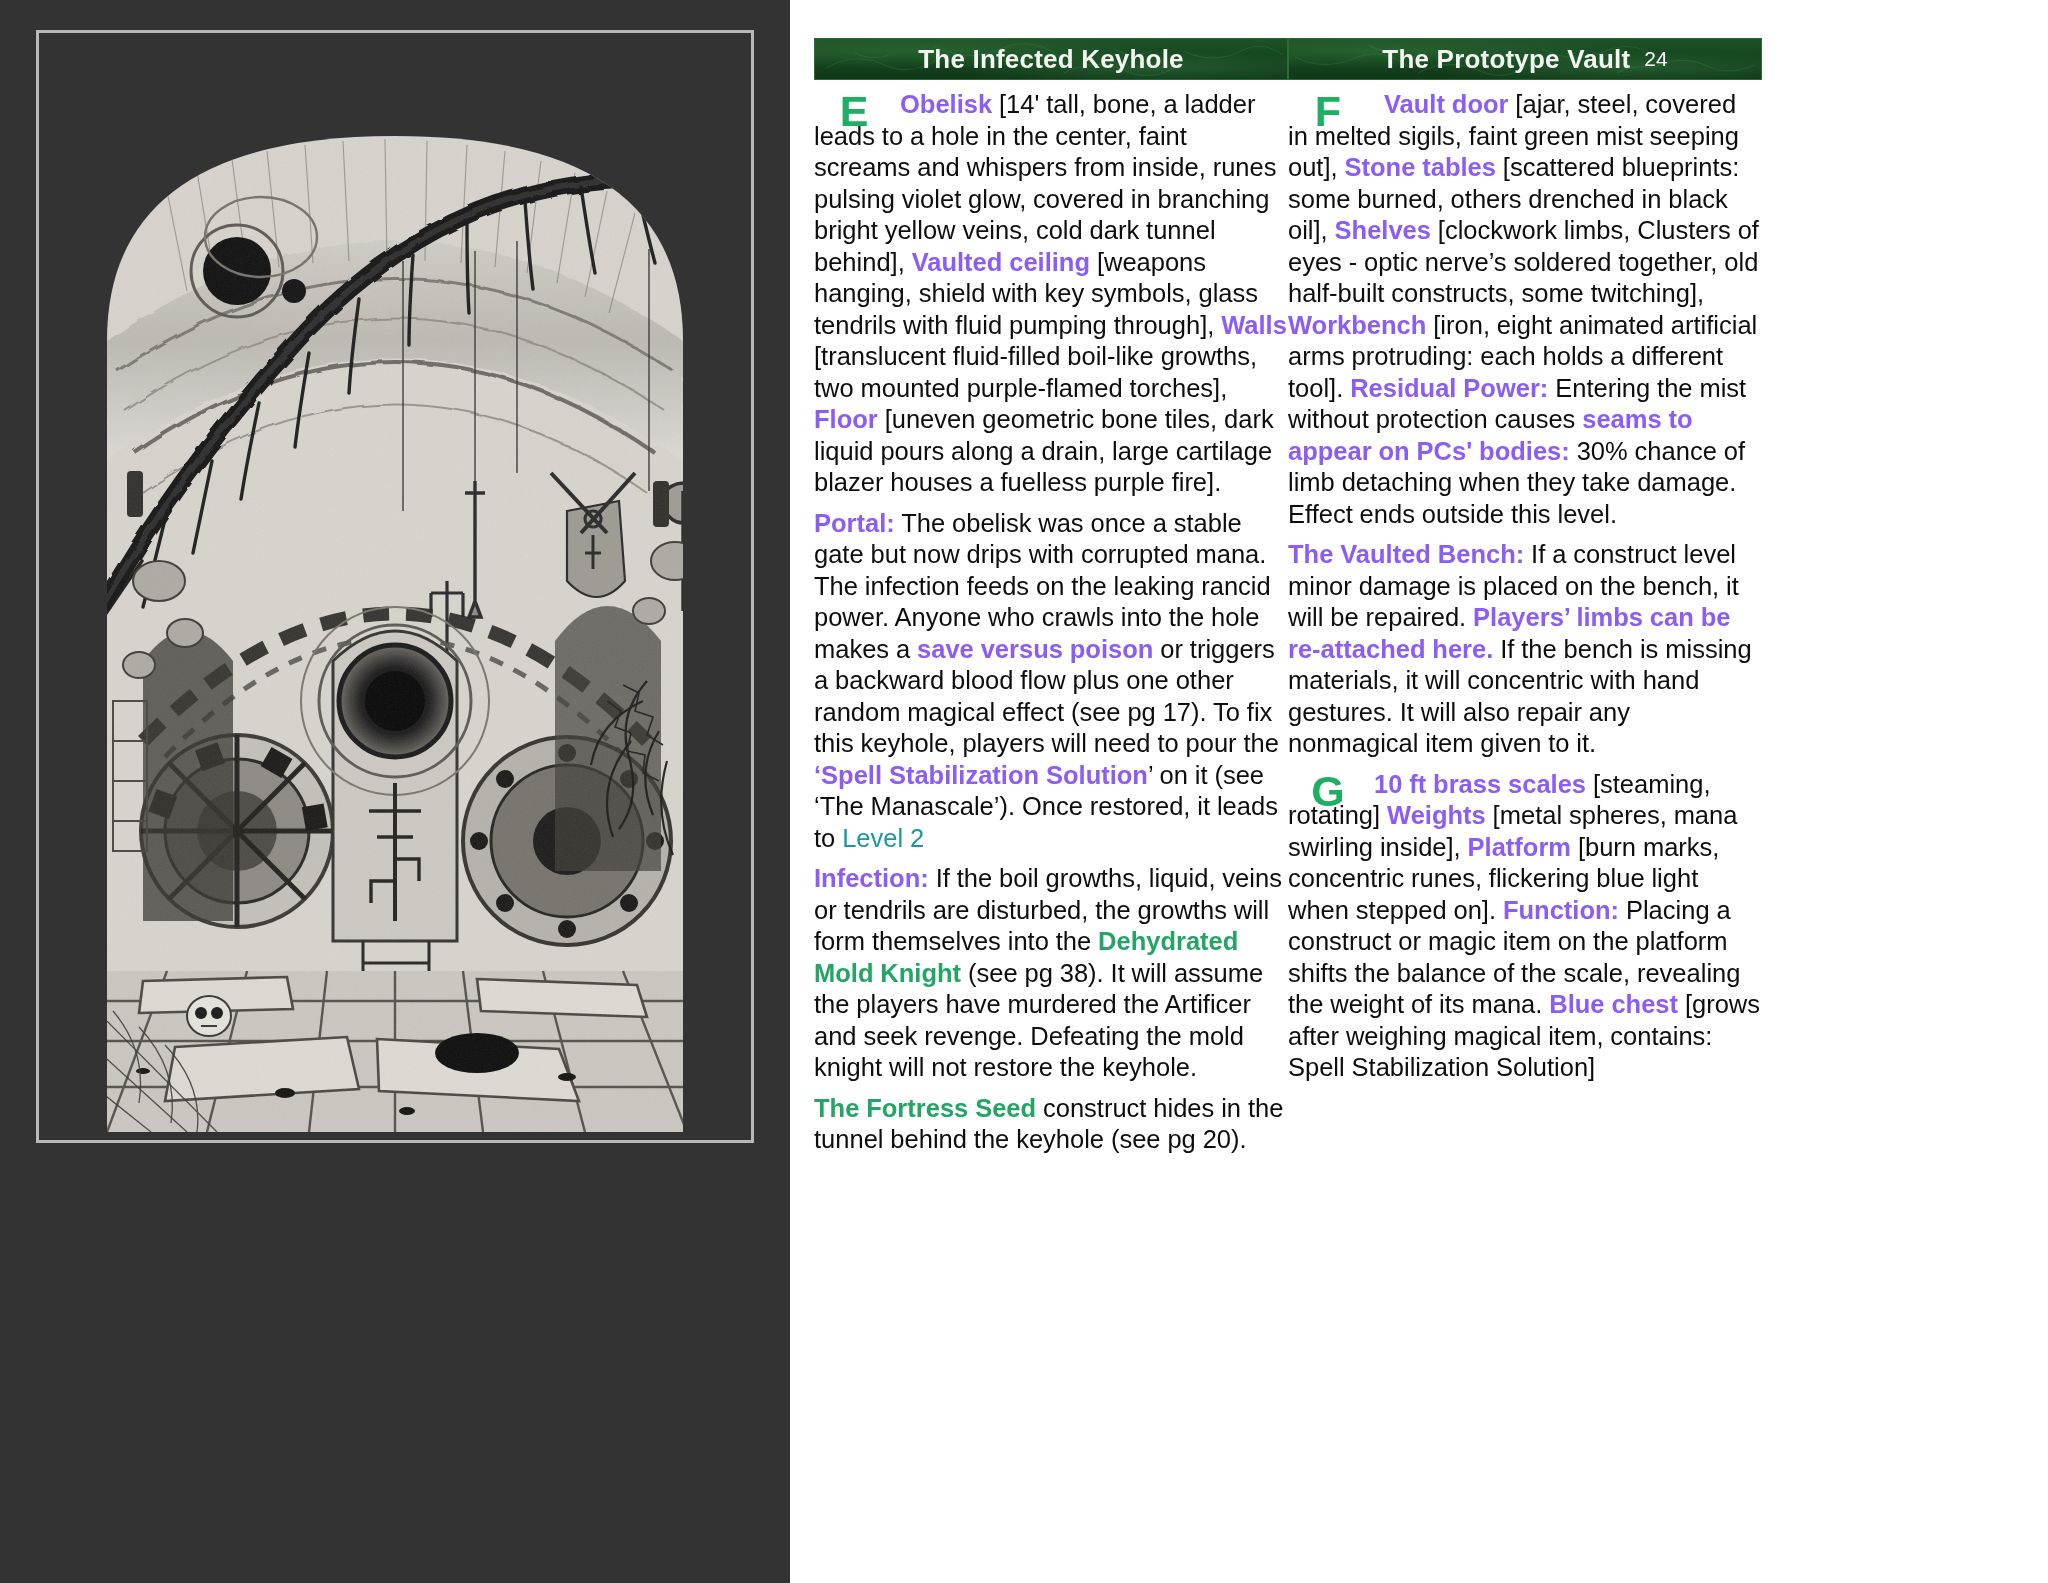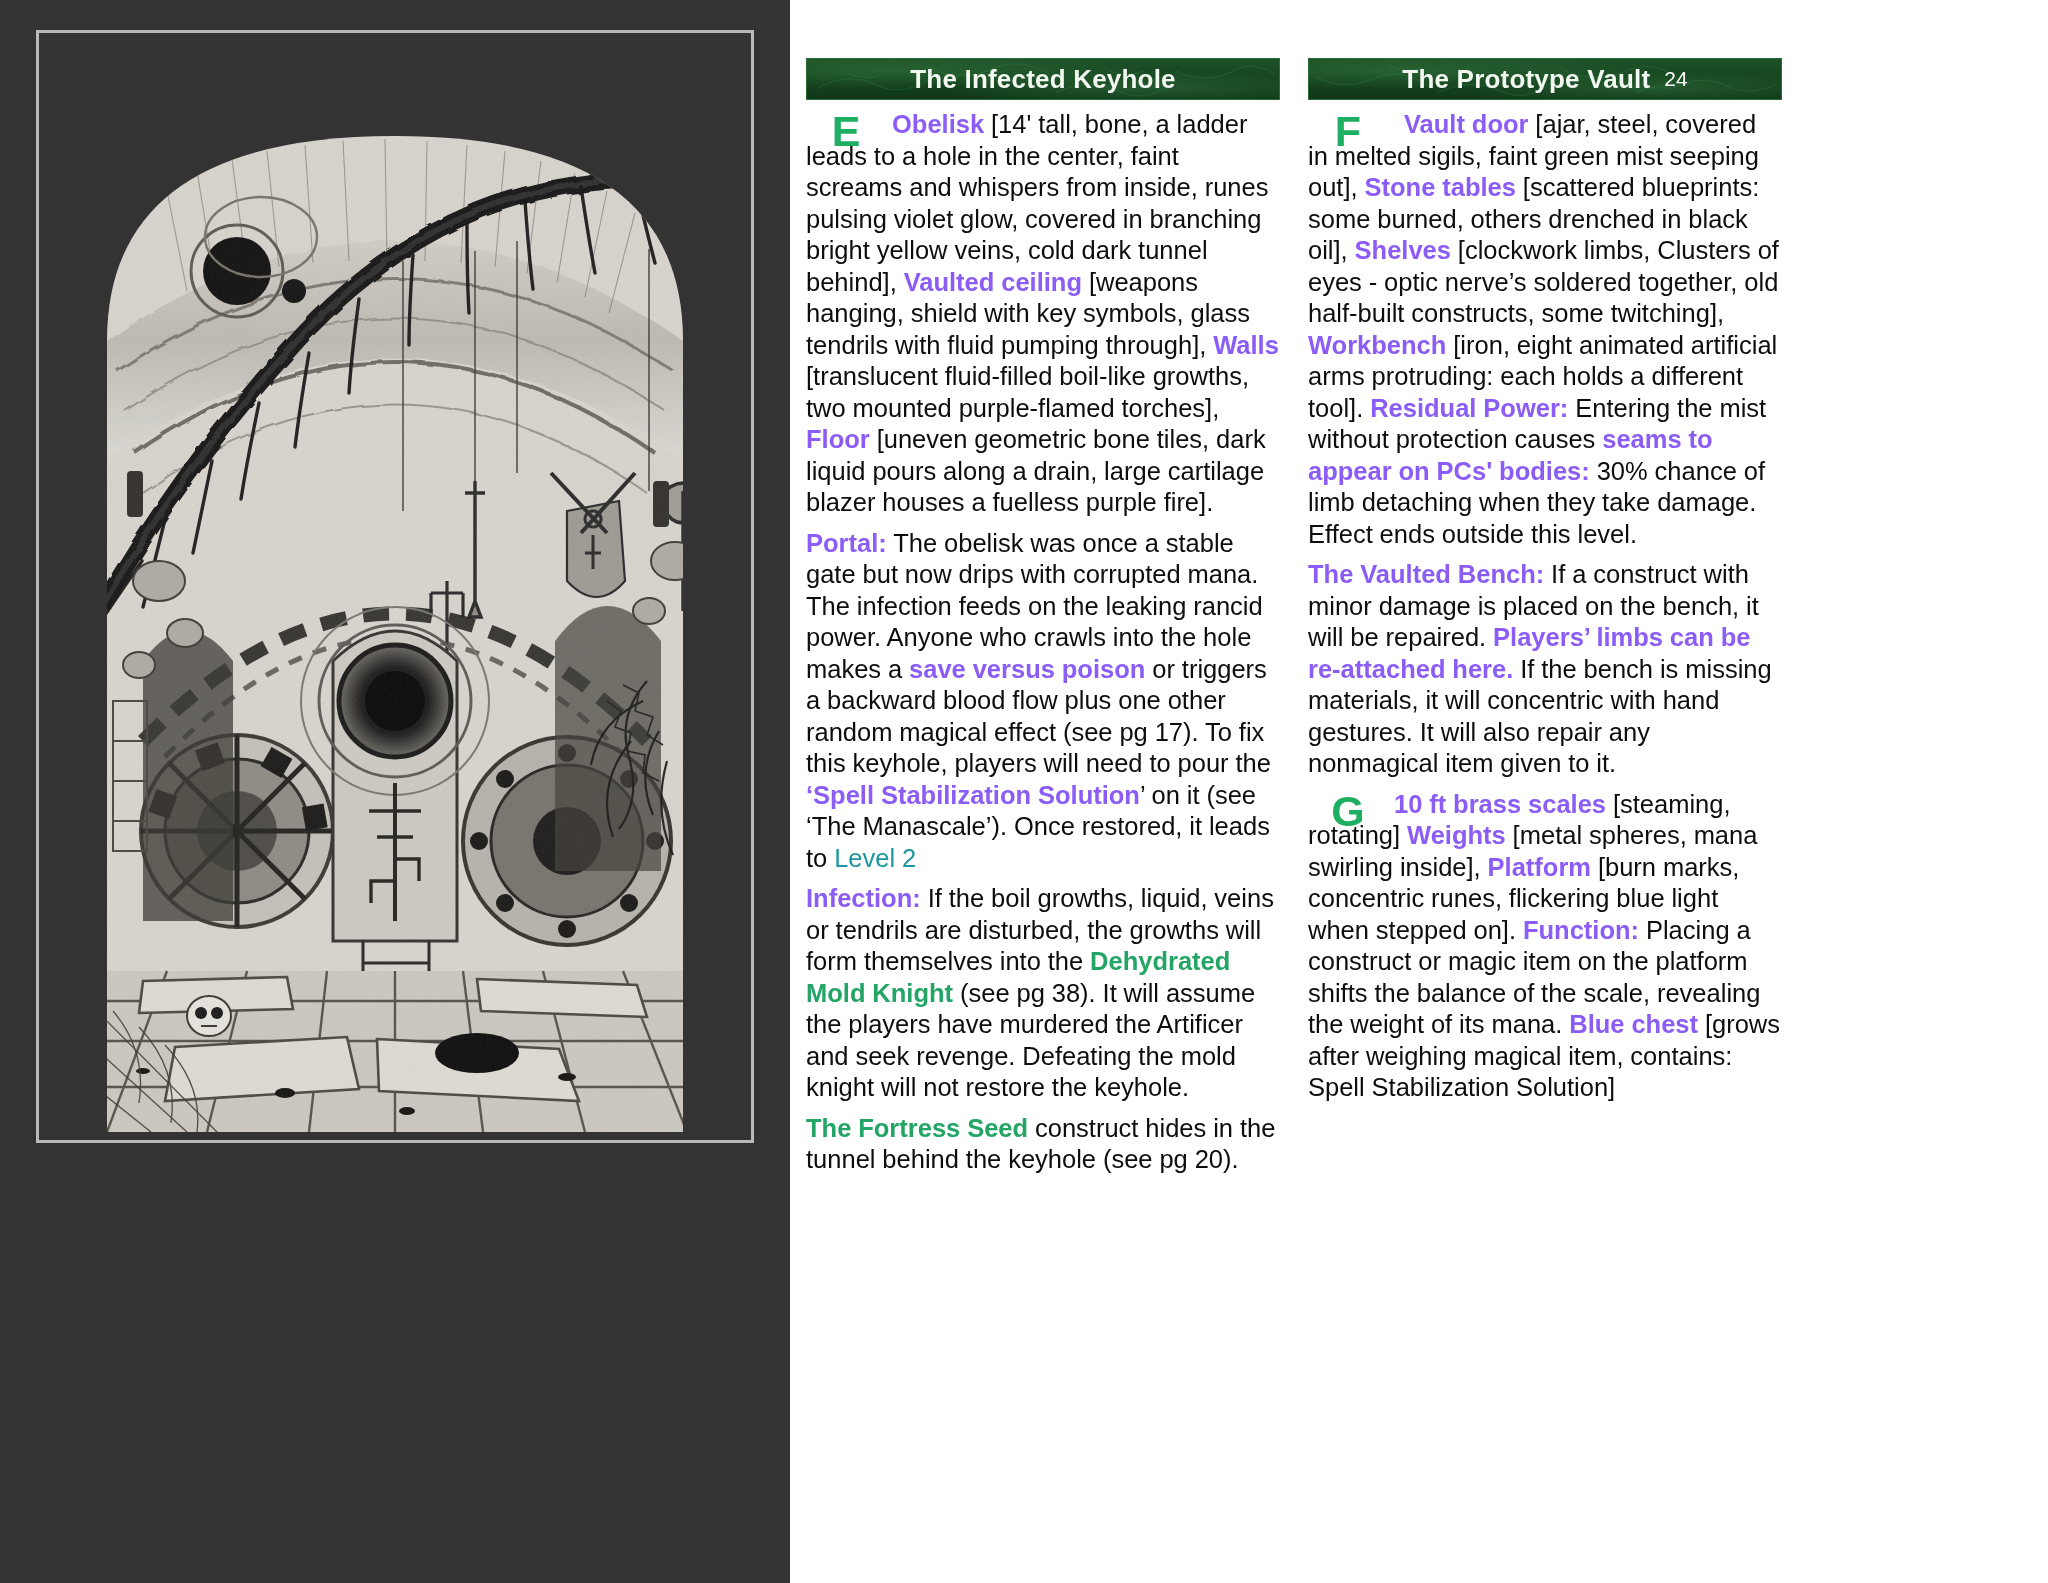--- a/index.html
+++ b/index.html
@@ -34,24 +34,22 @@
     left: 47px; top: 41px;
     width: 696px; height: 1091px;
     overflow: hidden;
   }
   .art-inner svg { display: block; }
 
   
   .columns {
     flex: 1 1 auto;
     display: flex;
-    padding: 38px 24px 0 16px;
-    gap: 28px;
+    padding: 38px 24px 0 24px;
     background: #ffffff;
-    margin-top: 20px;
   }
   .col { width: 474px; flex: 0 0 474px; }
 
   .band {
     position: relative;
     height: 42px;
     background:
       radial-gradient(ellipse at 18% 30%, rgba(60,130,70,.40) 0%, rgba(60,130,70,0) 46%),
       radial-gradient(ellipse at 72% 72%, rgba(70,140,80,.34) 0%, rgba(70,140,80,0) 42%),
       radial-gradient(ellipse at 45% 10%, rgba(30,80,40,.55) 0%, rgba(30,80,40,0) 50%),
@@ -434,21 +432,21 @@
           </g>
         </svg>
         <span class="band-title">The Prototype Vault</span>
         <span class="band-pagenum">24</span>
       </div>
 
       <div class="entry">
         <span class="drop">F</span>
         <div id="c1e0">
             <p class="body first-para"><span class="lead-pad2"></span><b>Vault door</b><span> [ajar, steel, covered in melted sigils, faint green mist seeping out], </span><b>Stone tables</b><span> [scattered blueprints: some burned, others drenched in black oil], </span><b>Shelves</b><span> [clockwork limbs, Clusters of eyes - optic nerve’s soldered together, old half-built constructs, some twitching], </span><b>Workbench</b><span> [iron, eight animated artificial arms protruding: each holds a different tool]. </span><b>Residual Power:</b><span> Entering the mist without protection causes </span><b>seams to appear on PCs' bodies:</b><span> 30% chance of limb detaching when they take damage. Effect ends outside this level.</span></p>
-            <p class="body"><b>The Vaulted Bench:</b><span> If a construct with minor damage is placed on the bench, it will be repaired. </span><b>Players’ limbs can be re-attached here.</b><span> If the bench is missing materials, it will concentric with hand gestures. It will also repair any nonmagical item given to it.</span></p>
+            <p class="body"><b>The Vaulted Bench:</b><span> If a construct level minor damage is placed on the bench, it will be repaired. </span><b>Players’ limbs can be re-attached here.</b><span> If the bench is missing materials, it will concentric with hand gestures. It will also repair any nonmagical item given to it.</span></p>
           </div>
       </div>
 
 
       <div class="entry">
         <span class="drop">G</span>
         <div id="c1e1">
             <p class="body first-para"><span class="lead-pad"></span><b>10 ft brass scales</b><span> [steaming, rotating] </span><b>Weights</b><span> [metal spheres, mana swirling inside], </span><b>Platform</b><span> [burn marks, concentric runes, flickering blue light when stepped on]. </span><b>Function:</b><span> Placing a construct or magic item on the platform shifts the balance of the scale, revealing the weight of its mana. </span><b>Blue chest</b><span> [grows after weighing magical item, contains: Spell Stabilization Solution]</span></p>
           </div>
       </div>

